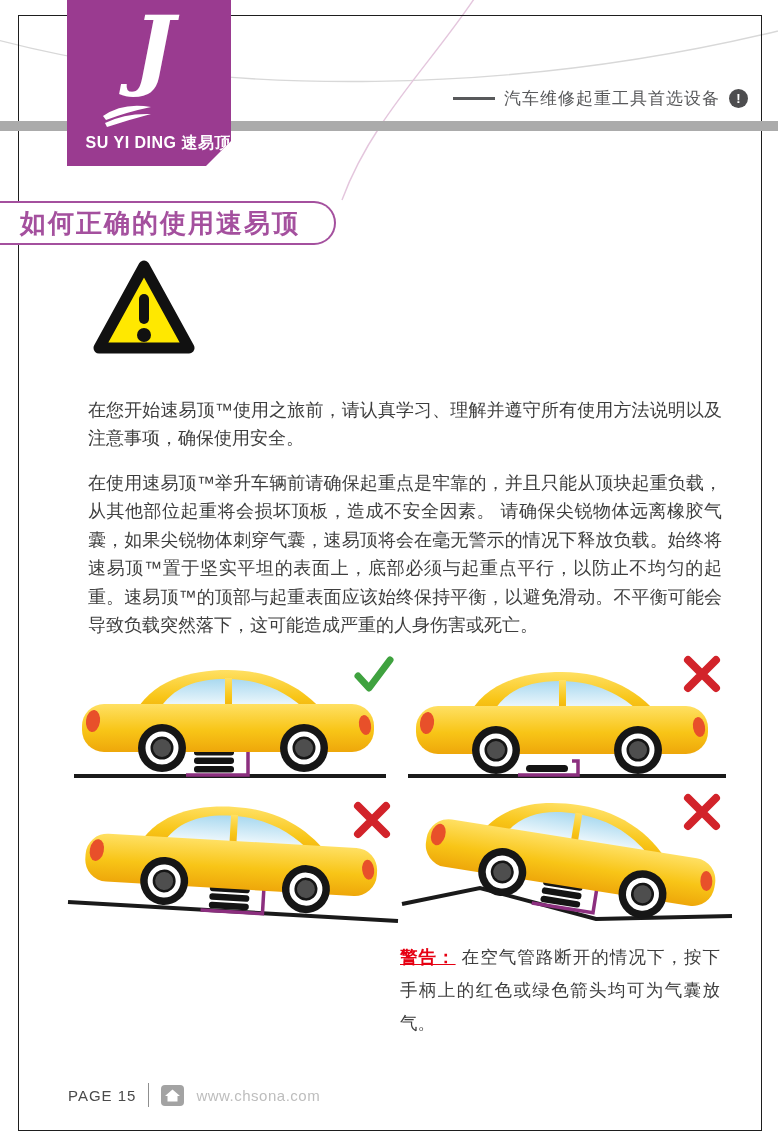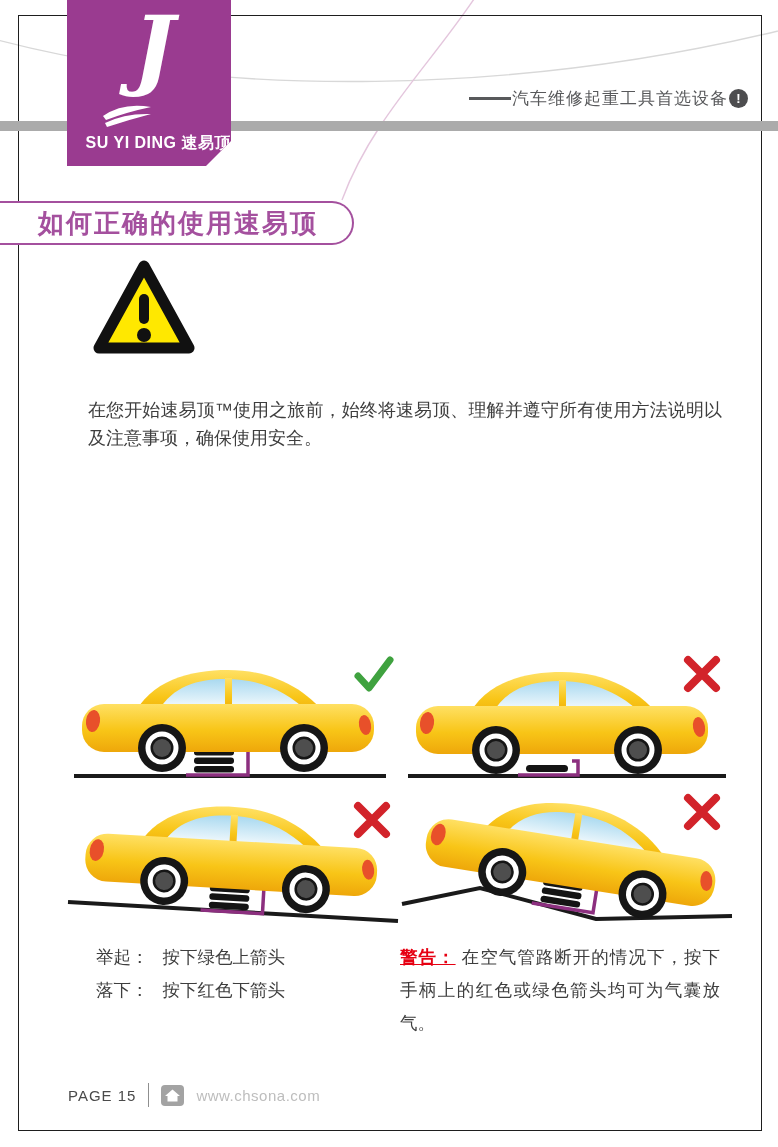--- a/index.html
+++ b/index.html
@@ -22,31 +22,31 @@
               background:var(--brand-purple,#9A3B90);z-index:3;
               clip-path:polygon(0 0,100% 0,100% calc(100% - 25px),calc(100% - 25px) 100%,0 100%);}
   .logo-jmark{position:absolute;left:66px;top:4px;color:#fff;
               font:italic 700 88px "DejaVu Serif",serif;line-height:1;}
   .logo-leaf{position:absolute;left:34px;top:100px;}
   .logo-text{position:absolute;left:0;bottom:12px;width:100%;text-align:right;
              color:#fff;font-size:16px;font-weight:bold;letter-spacing:.5px;}
 
   
   .header-line{position:absolute;top:87px;right:30px;display:flex;align-items:center;
-               gap:1px;z-index:4;color:var(--header-gray,#58595B);}
+               gap:9px;z-index:4;color:var(--header-gray,#58595B);}
   .header-dash{width:42px;height:3px;background:var(--header-gray,#58595B);}
   .header-tagline{font-size:17px;letter-spacing:1px;}
   .alert-dot{width:19px;height:19px;border-radius:50%;background:#4d4d4f;color:#fff;
              font-size:13px;font-weight:bold;text-align:center;line-height:19px;}
 
   
   .title-pill{position:absolute;left:0;top:201px;width:314px;height:40px;
               border:2px solid var(--title-purple,#A4509E);border-left:none;
               border-radius:0 22px 22px 0;background:#fff;z-index:4;
-              display:flex;align-items:center;padding-left:38px;}
+              display:flex;align-items:center;padding-left:20px;}
   .title-pill span{font-size:26px;font-weight:bold;letter-spacing:2px;
                    color:var(--title-purple,#9F3E96);}
 
   
   .warn-tri{position:absolute;left:93px;top:258px;z-index:4;}
 
   
   .para{position:absolute;left:88px;width:634px;font-size:18px;line-height:28.4px;
         color:var(--text-dark,#3E3E3E);text-align:justify;z-index:4;}
   .para.intro{top:378px;}
@@ -151,21 +151,22 @@
   <div class="title-pill">
     <span>如何正确的使用速易顶</span>
   </div>
 
   <svg class="warn-tri" width="102" height="106" viewBox="0 0 102 106">
     <path d="M51,8 L96,90 L6,90 Z" fill="#FFE800" stroke="#111" stroke-width="11" stroke-linejoin="round"></path>
     <rect x="46" y="36" width="10" height="30" rx="5" fill="#111"></rect>
     <circle cx="51" cy="77" r="7" fill="#111"></circle>
   </svg>
 
-  <p class="para intro">在您开始速易顶™使用之旅前，始终将速易顶、理解并遵守所有使用方法说明以及注意事项，确保使用安全。</p>
+  <p class="para intro">在您开始速易顶™使用之旅前，请认真学习、理解并遵守所有使用方法说明以及注意事项，确保使用安全。</p>
+  <p class="para body">在使用速易顶™举升车辆前请确保起重点是牢靠的，并且只能从顶块起重负载，从其他部位起重将会损坏顶板，造成不安全因素。 请确保尖锐物体远离橡胶气囊，如果尖锐物体刺穿气囊，速易顶将会在毫无警示的情况下释放负载。始终将速易顶™置于坚实平坦的表面上，底部必须与起重点平行，以防止不均匀的起重。速易顶™的顶部与起重表面应该始终保持平衡，以避免滑动。不平衡可能会导致负载突然落下，这可能造成严重的人身伤害或死亡。</p>
 
   <div class="figures">
 
     <div class="fig" data-mark="check">
       <svg width="334" height="140" viewBox="0 0 334 140">
         <line class="ground" x1="8" y1="128" x2="320" y2="128"></line>
         <use href="#jack-up" x="128" y="101"></use>
         <use href="#car" transform="translate(14,0)"></use>
         <g class="mark-check" transform="translate(292,12)">
           <path d="M0,16 L11,28 L32,0" fill="none" stroke-width="7" stroke-linecap="round" stroke-linejoin="round"></path>
@@ -216,28 +217,20 @@
         <g class="mark-check" transform="translate(288,8)">
           <path d="M0,16 L11,28 L32,0" fill="none" stroke-width="7" stroke-linecap="round" stroke-linejoin="round"></path>
         </g>
         <g class="mark-cross" transform="translate(288,8)">
           <path d="M0,0 L28,28 M28,0 L0,28" fill="none" stroke-width="8" stroke-linecap="round"></path>
         </g>
       </svg>
     </div>
   </div>
 
-  <div class="instr">
-    <div>
-      <span class="lbl">举起：</span><span>按下绿色上箭头</span>
-    </div>
-    <div>
-      <span class="lbl">落下：</span><span>按下红色下箭头</span>
-    </div>
-  </div>
 
   <div class="warn-note">
     <b>警告：</b><span>在空气管路断开的情况下，按下手柄上的红色或绿色箭头均可为气囊放气。</span>
   </div>
 
   <div class="footer">
     <span class="page-no">PAGE 15</span>
     <span class="sep"></span>
     <svg width="23" height="21">
       <rect x="0" y="0" width="23" height="21" rx="4" fill="#A3A3A3"></rect>

